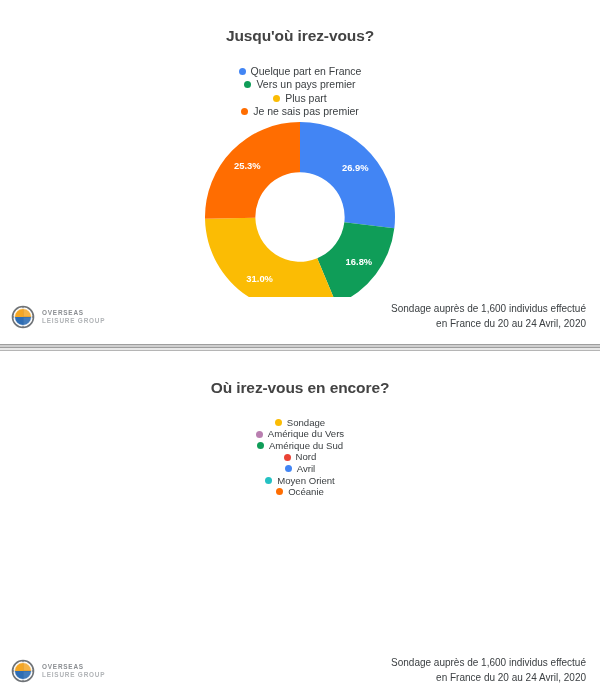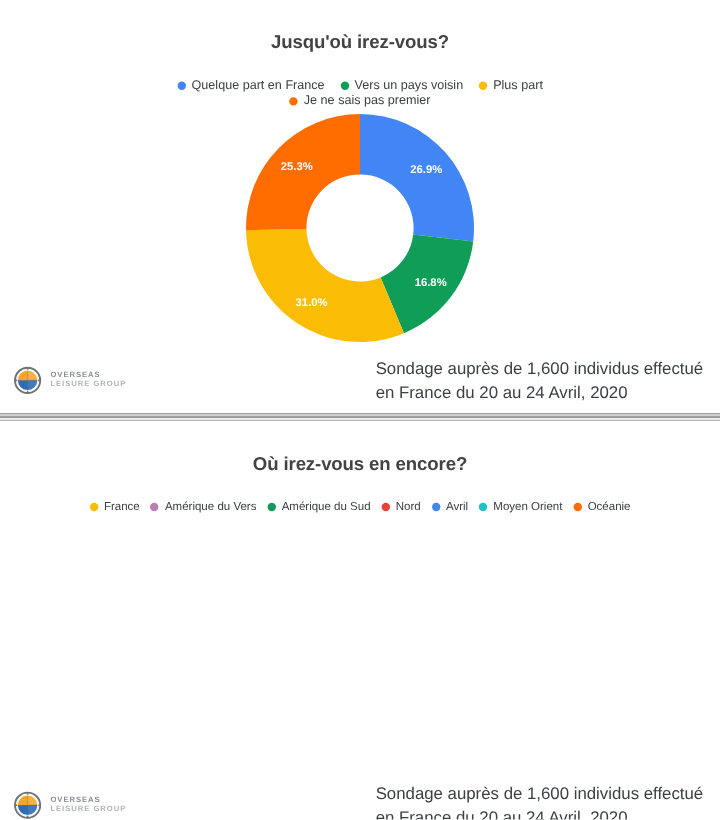--- a/index.html
+++ b/index.html
@@ -39,20 +39,21 @@
     line-height: 1.1;
   }
   .legend {
     display: flex;
     flex-wrap: wrap;
     justify-content: center;
     align-items: center;
     gap: 3px 13px;
     padding: 9px 30px 0 30px;
     box-sizing: border-box;
+    flex-direction: column;
   }
   .legend-2 {
     gap: 2px 9px;
     padding: 9px 14px 0 14px;
   }
   .legend-item {
     display: inline-flex;
     align-items: center;
     white-space: nowrap;
   }
@@ -105,22 +106,22 @@
     color: #8a8d91;
     font-weight: bold;
   }
   .brand-line2 {
     font-size: 6.4px;
     letter-spacing: 0.8px;
     color: #b0b3b6;
     font-weight: bold;
   }
   .source {
-    text-align: left;
-    font-size: 14px;
+    text-align: right;
+    font-size: 10px;
     line-height: 1.45;
     color: #3c4043;
   }
   .source div { white-space: nowrap; }
 
   .divider {
     position: absolute;
     left: 0;
     width: 600px;
     height: 9px;
@@ -151,21 +152,21 @@
   <section class="panel panel-1">
     <h2 class="chart-title">Jusqu'où irez-vous?</h2>
 
     <div class="legend">
       <span class="legend-item">
         <span class="legend-dot" style="background:#4285f4"></span>
         <span class="legend-label">Quelque part en France</span>
       </span>
       <span class="legend-item">
         <span class="legend-dot" style="background:#0f9d58"></span>
-        <span class="legend-label">Vers un pays voisin</span>
+        <span class="legend-label">Vers un pays premier</span>
       </span>
       <span class="legend-item">
         <span class="legend-dot" style="background:#fbbc04"></span>
         <span class="legend-label">Plus part</span>
       </span>
       <span class="legend-item" style="flex-basis:100%;justify-content:center">
         <span class="legend-dot" style="background:#ff6d01"></span>
         <span class="legend-label">Je ne sais pas premier</span>
       </span>
     </div>
@@ -208,21 +209,21 @@
   </section>
 
   <div class="divider divider-top"></div>
 
   <section class="panel panel-2" style="position:absolute;top:339px;left:0;">
     <h2 class="chart-title">Où irez-vous en encore?</h2>
 
     <div class="legend legend-2">
       <span class="legend-item">
         <span class="legend-dot" style="background:#fbbc04"></span>
-        <span class="legend-label">France</span>
+        <span class="legend-label">Sondage</span>
       </span>
       <span class="legend-item">
         <span class="legend-dot" style="background:#b97fb0"></span>
         <span class="legend-label">Amérique du Vers</span>
       </span>
       <span class="legend-item">
         <span class="legend-dot" style="background:#0f9d58"></span>
         <span class="legend-label">Amérique du Sud</span>
       </span>
       <span class="legend-item">

